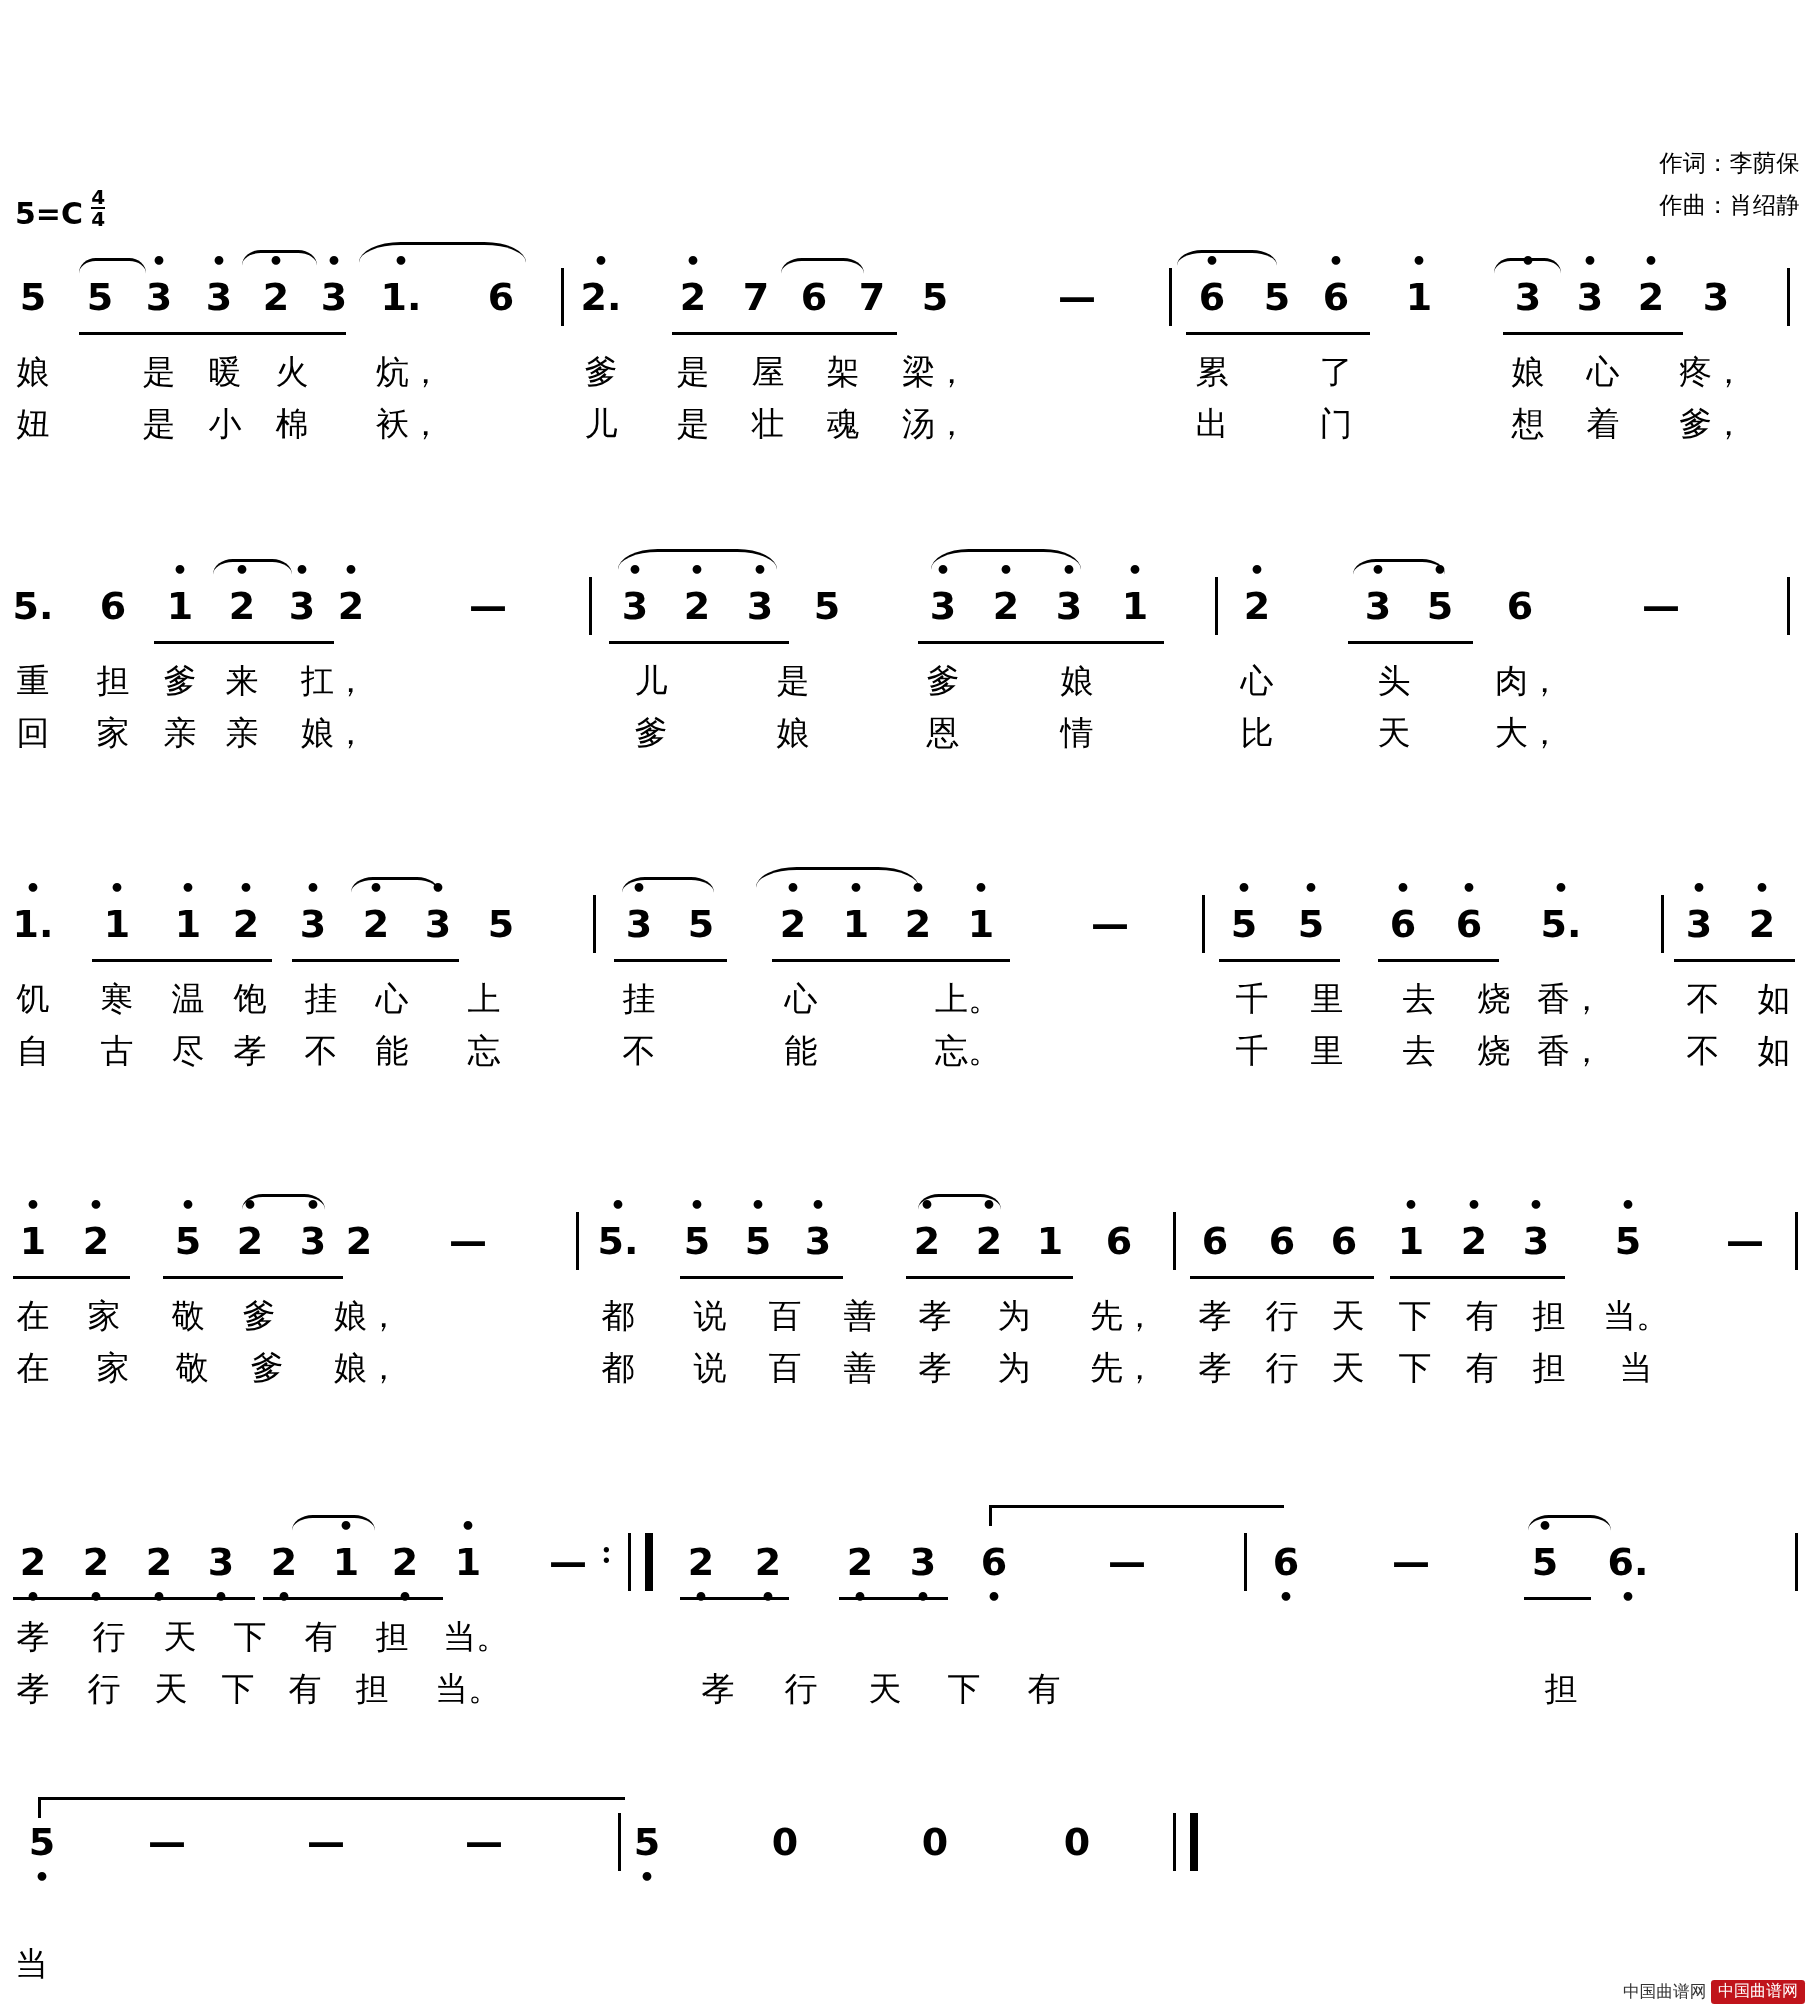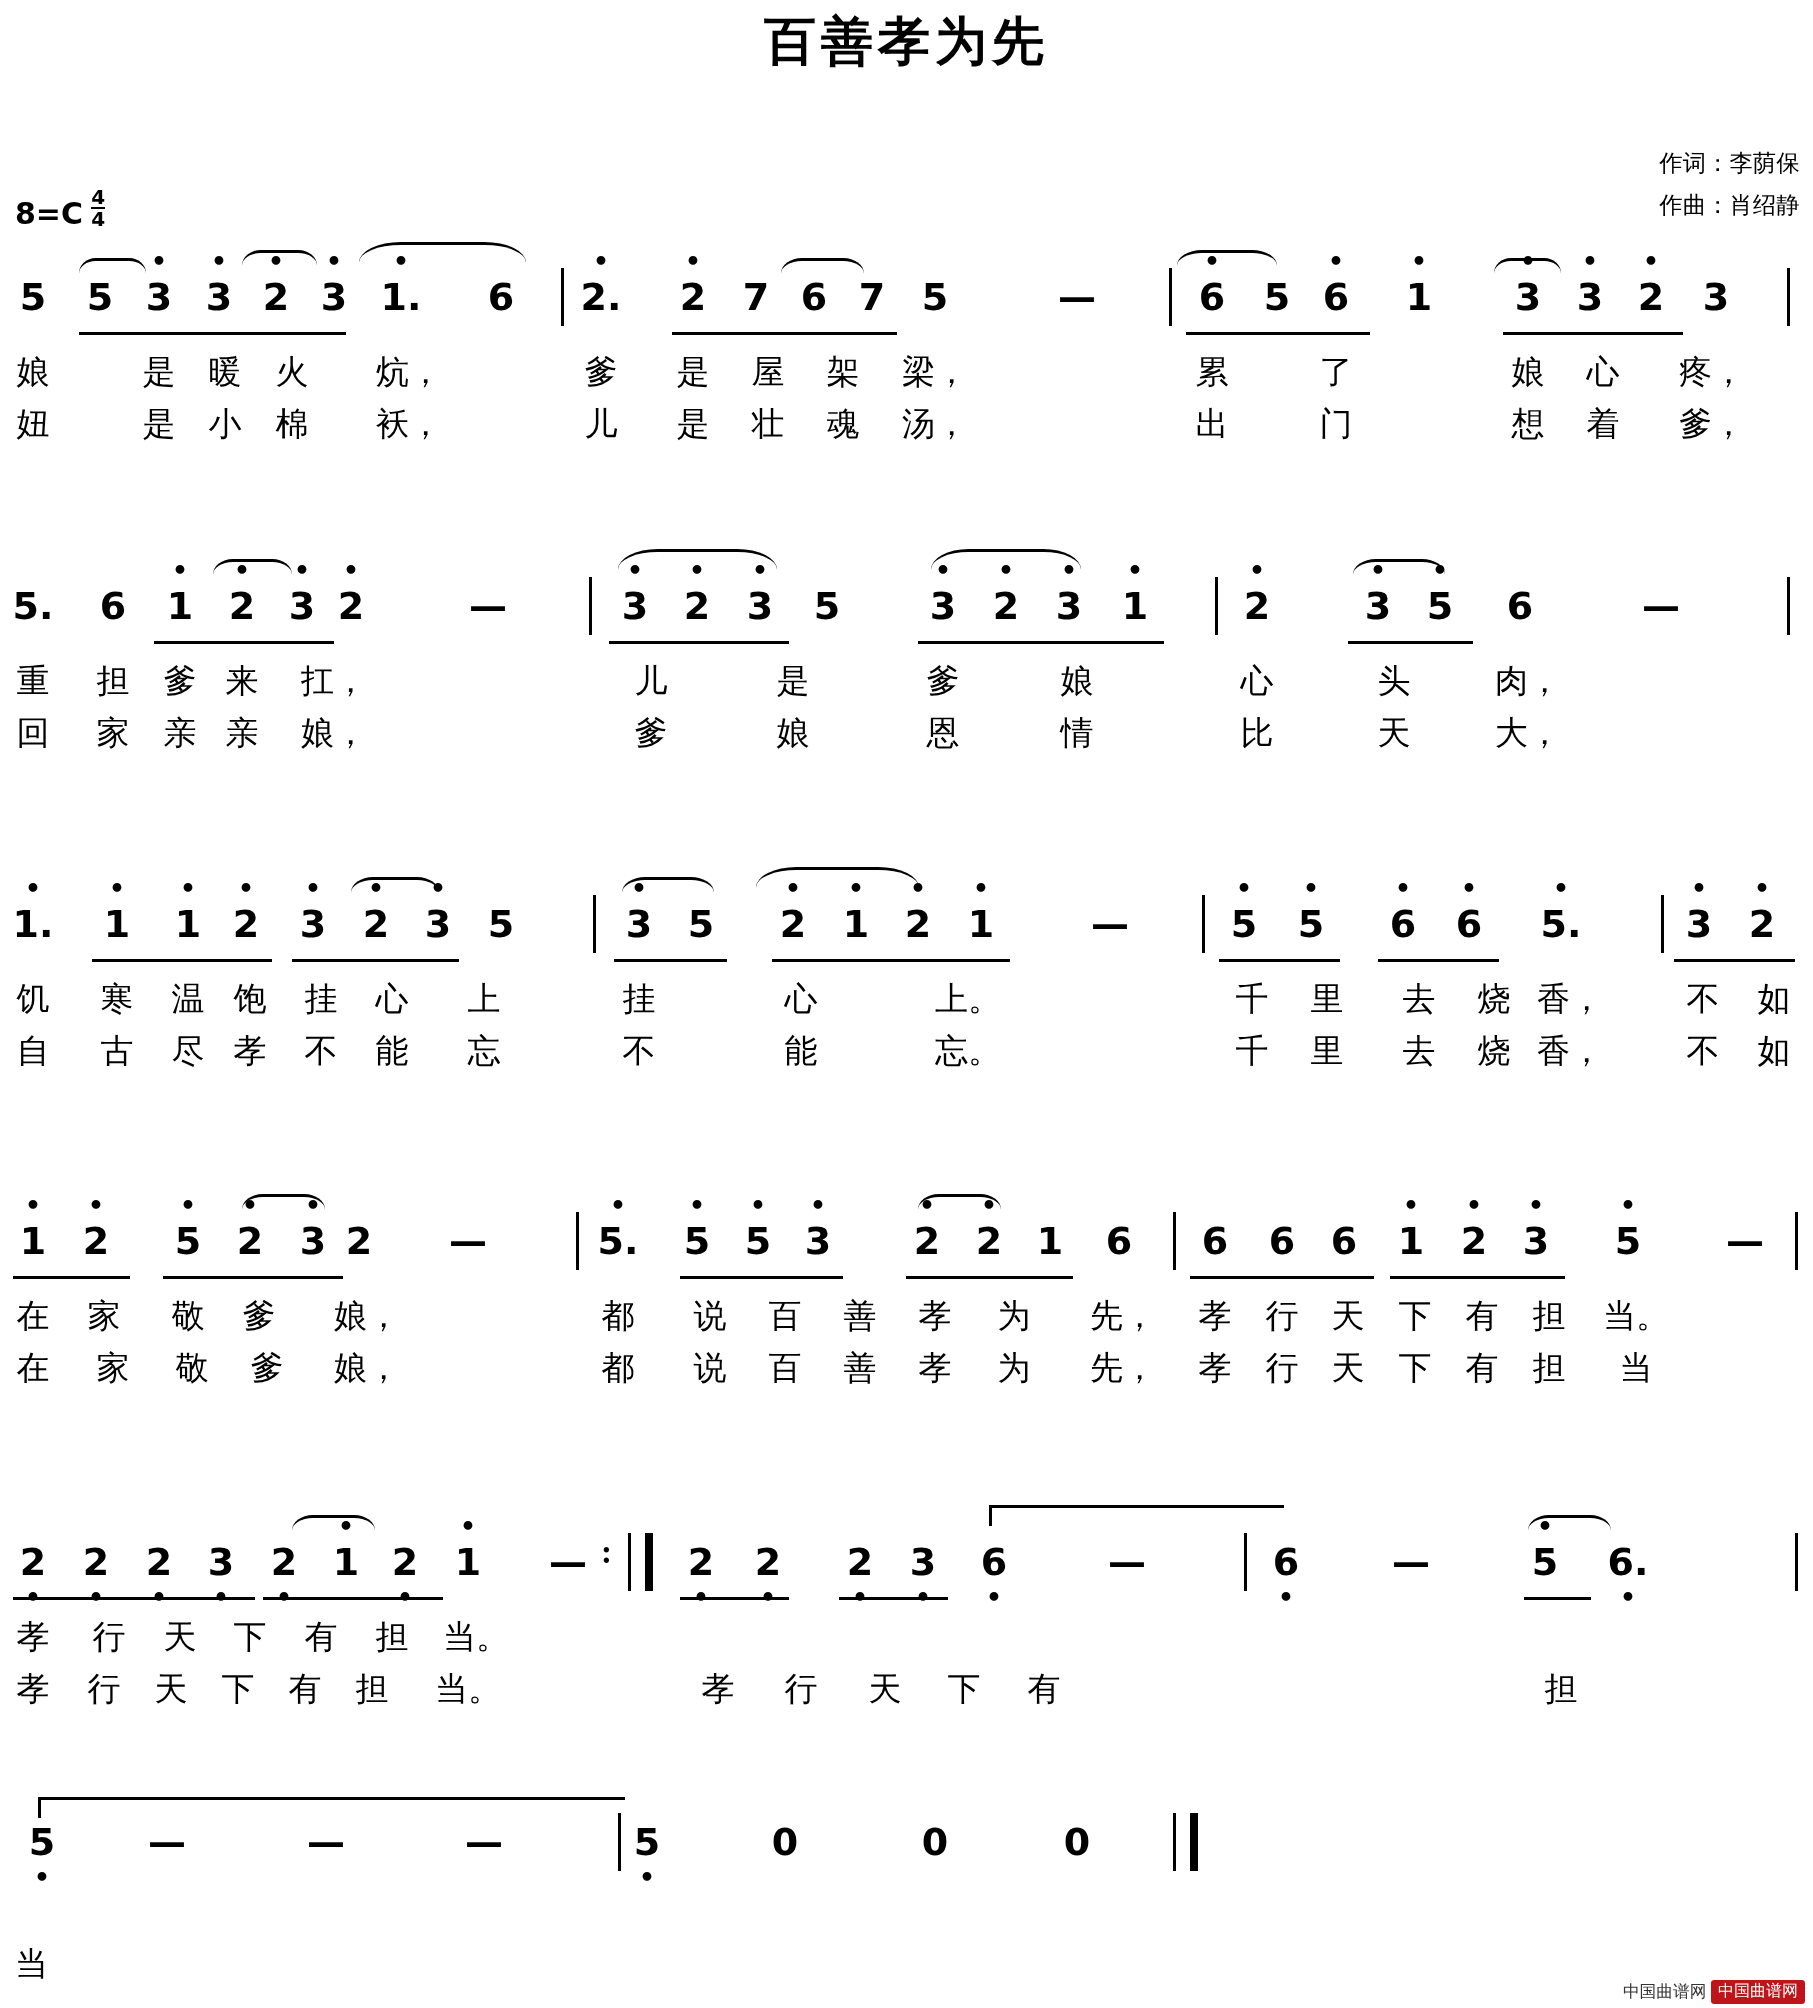--- a/index.html
+++ b/index.html
@@ -82,29 +82,28 @@
   .footer .badge{
     background:#c0141b;color:#fff;border-radius:3.3px;padding:1.7px 6.7px;font-size:16px;
   }
   .tail{position:absolute;left:15px;bottom:22px;font-family:"DejaVu Sans", sans-serif;font-size:33px;}
 </style>
 </head>
 <body>
 
 <div class="sheet">
 
-  <div class="title">百善孝为先</div>
 
   <div class="credits">
     <div>作词：李荫保</div>
     <div>作曲：肖绍静</div>
   </div>
 
   <div class="keysig">
-    <span>8=C</span>
+    <span>5=C</span>
     <span class="frac">
       <span class="num">4</span>
       <span class="den">4</span>
     </span>
   </div>
 
   <div class="system" style="top:250px;">
     <div class="noterow">
 
       <div class="slur" style="left:79px;width:67px;top:8.3px;"></div>

